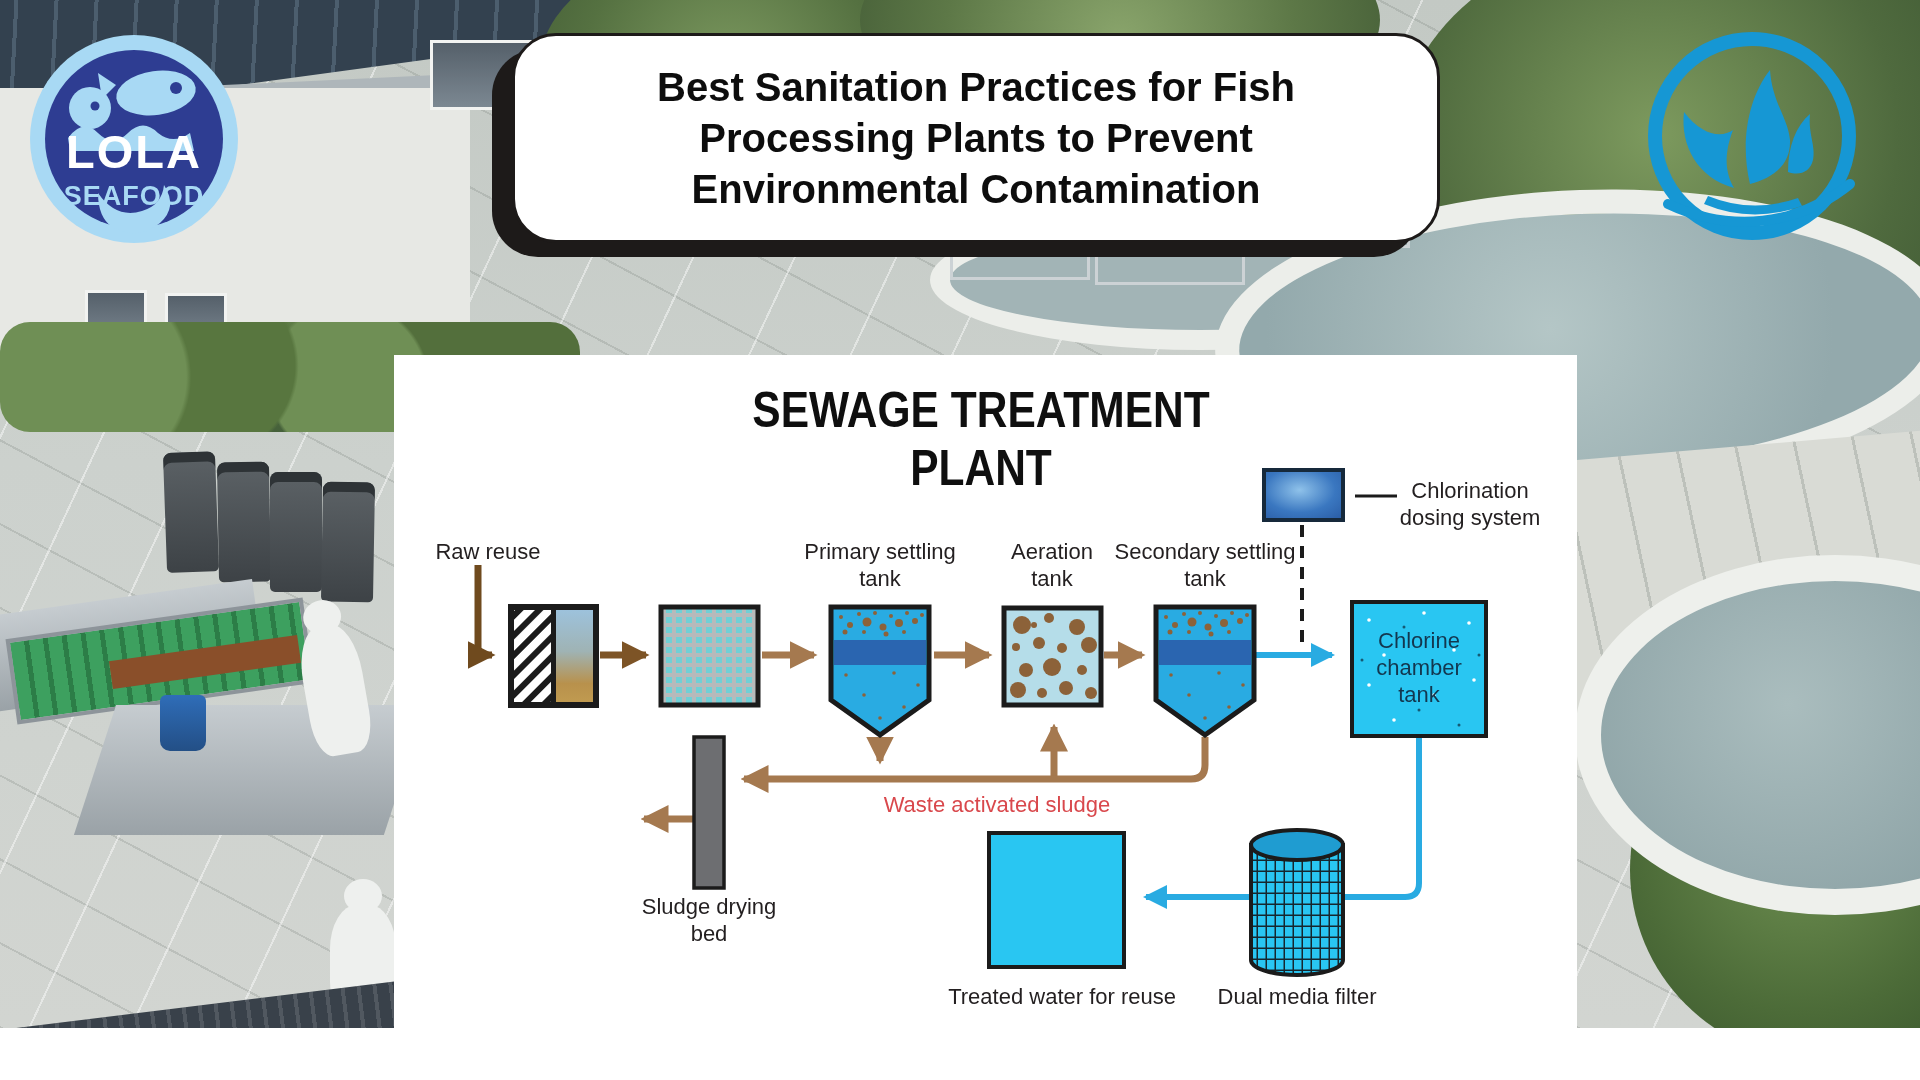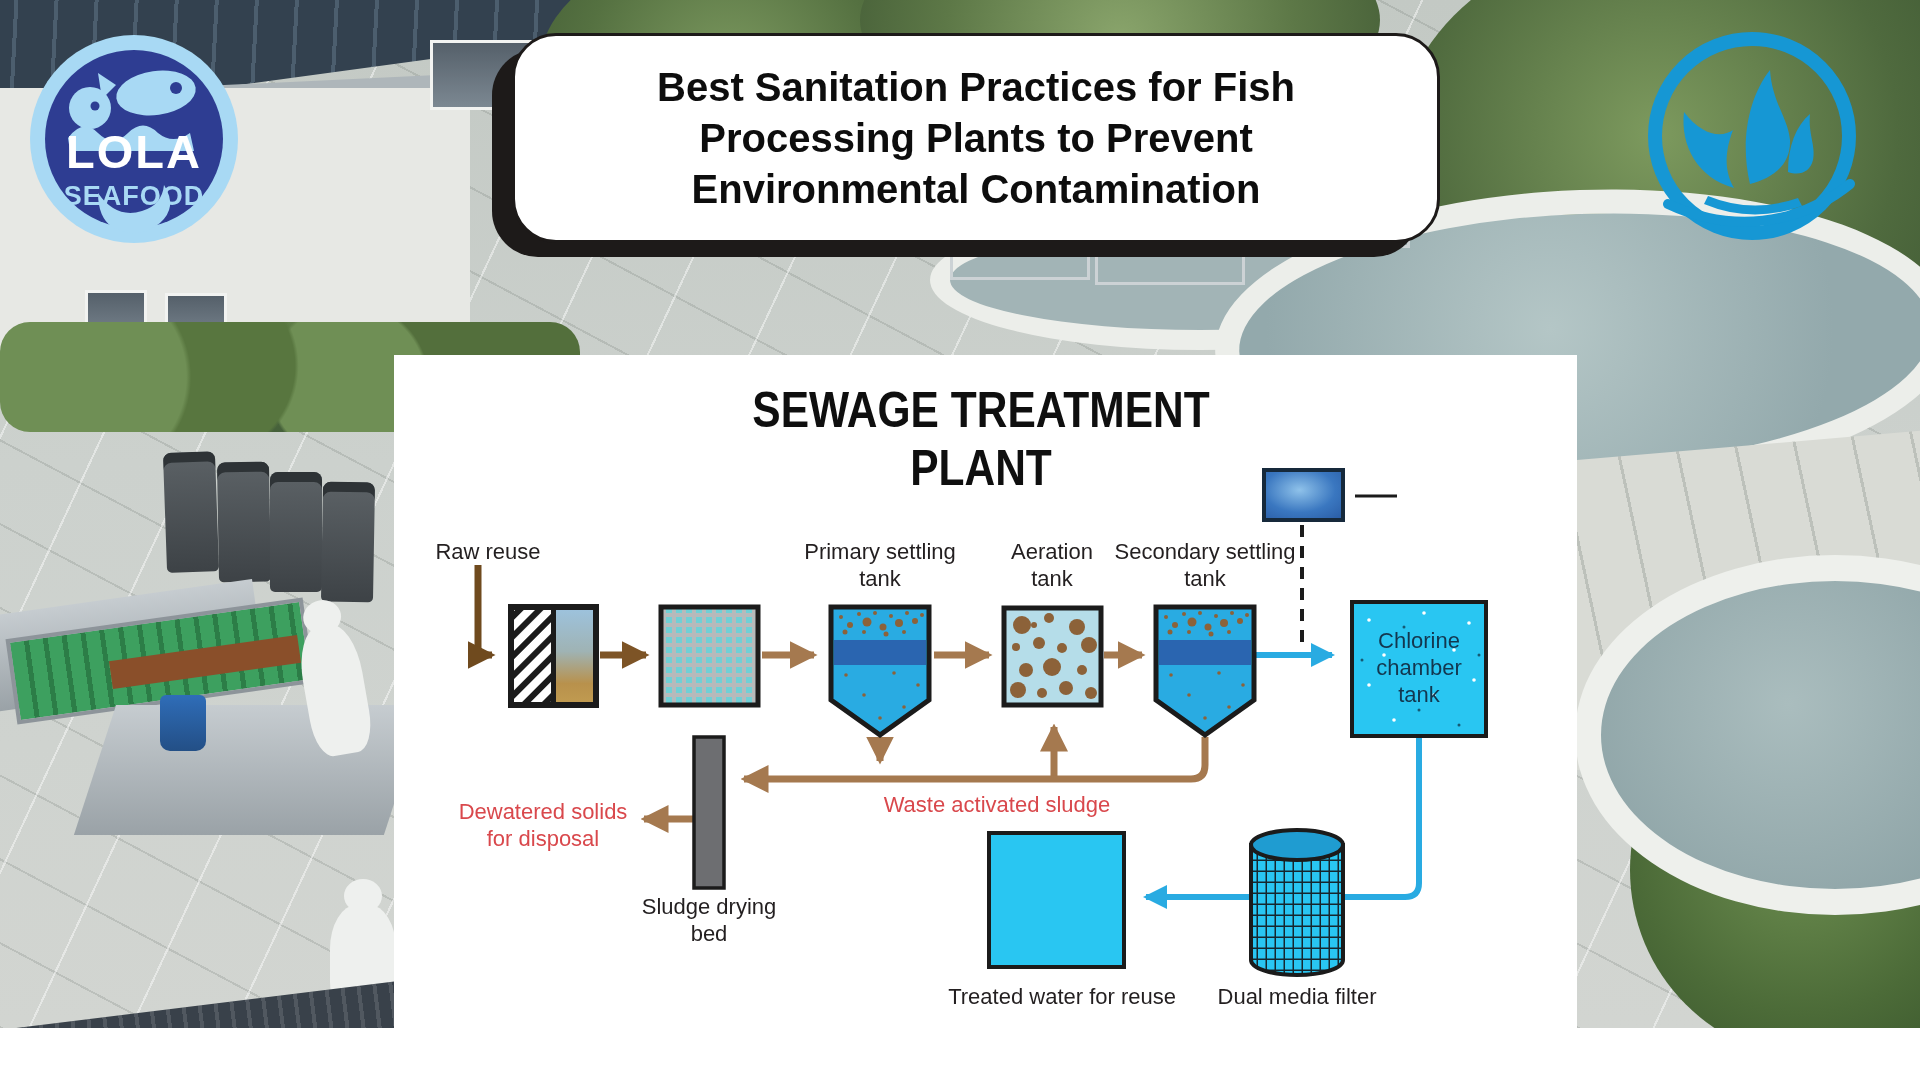--- a/index.html
+++ b/index.html
@@ -291,25 +291,25 @@
       </g>
     </svg>
 
     <div class="lbl" style="left:24px;top:183px;width:140px;">Raw reuse</div>
     <div class="lbl" style="left:406px;top:183px;width:160px;">Primary settling
 tank</div>
     <div class="lbl" style="left:578px;top:183px;width:160px;">Aeration
 tank</div>
     <div class="lbl" style="left:711px;top:183px;width:200px;">Secondary settling
 tank</div>
+    <div class="lbl" style="left:991px;top:122px;width:170px;">Chlorination
+dosing system</div>
     <div class="lbl lbl-in-tank" style="left:958px;top:272px;width:134px;">Chlorine
 chamber
 tank</div>
     <div class="lbl lbl-red" style="left:483px;top:436px;width:240px;">Waste activated sludge</div>
-    <div class="lbl lbl-red" style="left:49px;top:443px;width:200px;">Dewatered solids
-for disposal</div>
     <div class="lbl" style="left:235px;top:538px;width:160px;">Sludge drying
 bed</div>
     <div class="lbl" style="left:542px;top:628px;width:240px;text-align:right;">Treated water for reuse</div>
     <div class="lbl" style="left:803px;top:628px;width:200px;">Dual media filter</div>
   </div>
 
 </div>
 
 </body></html>

